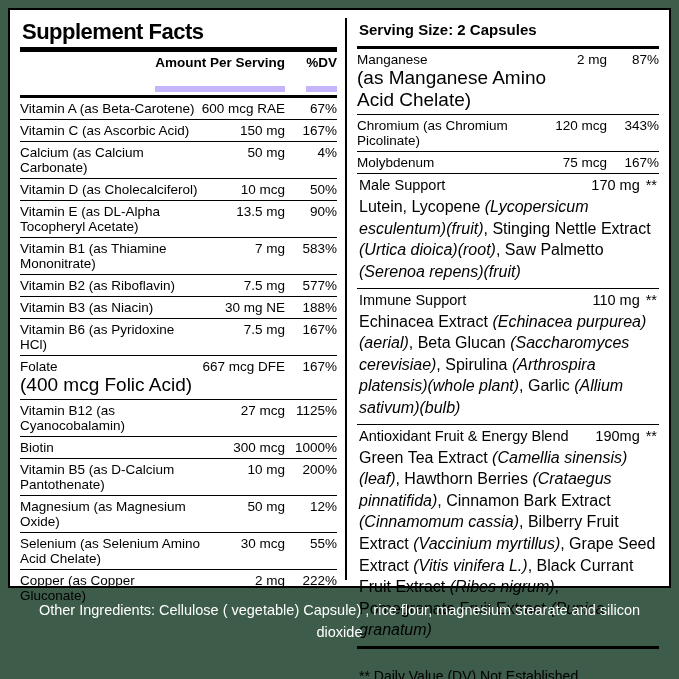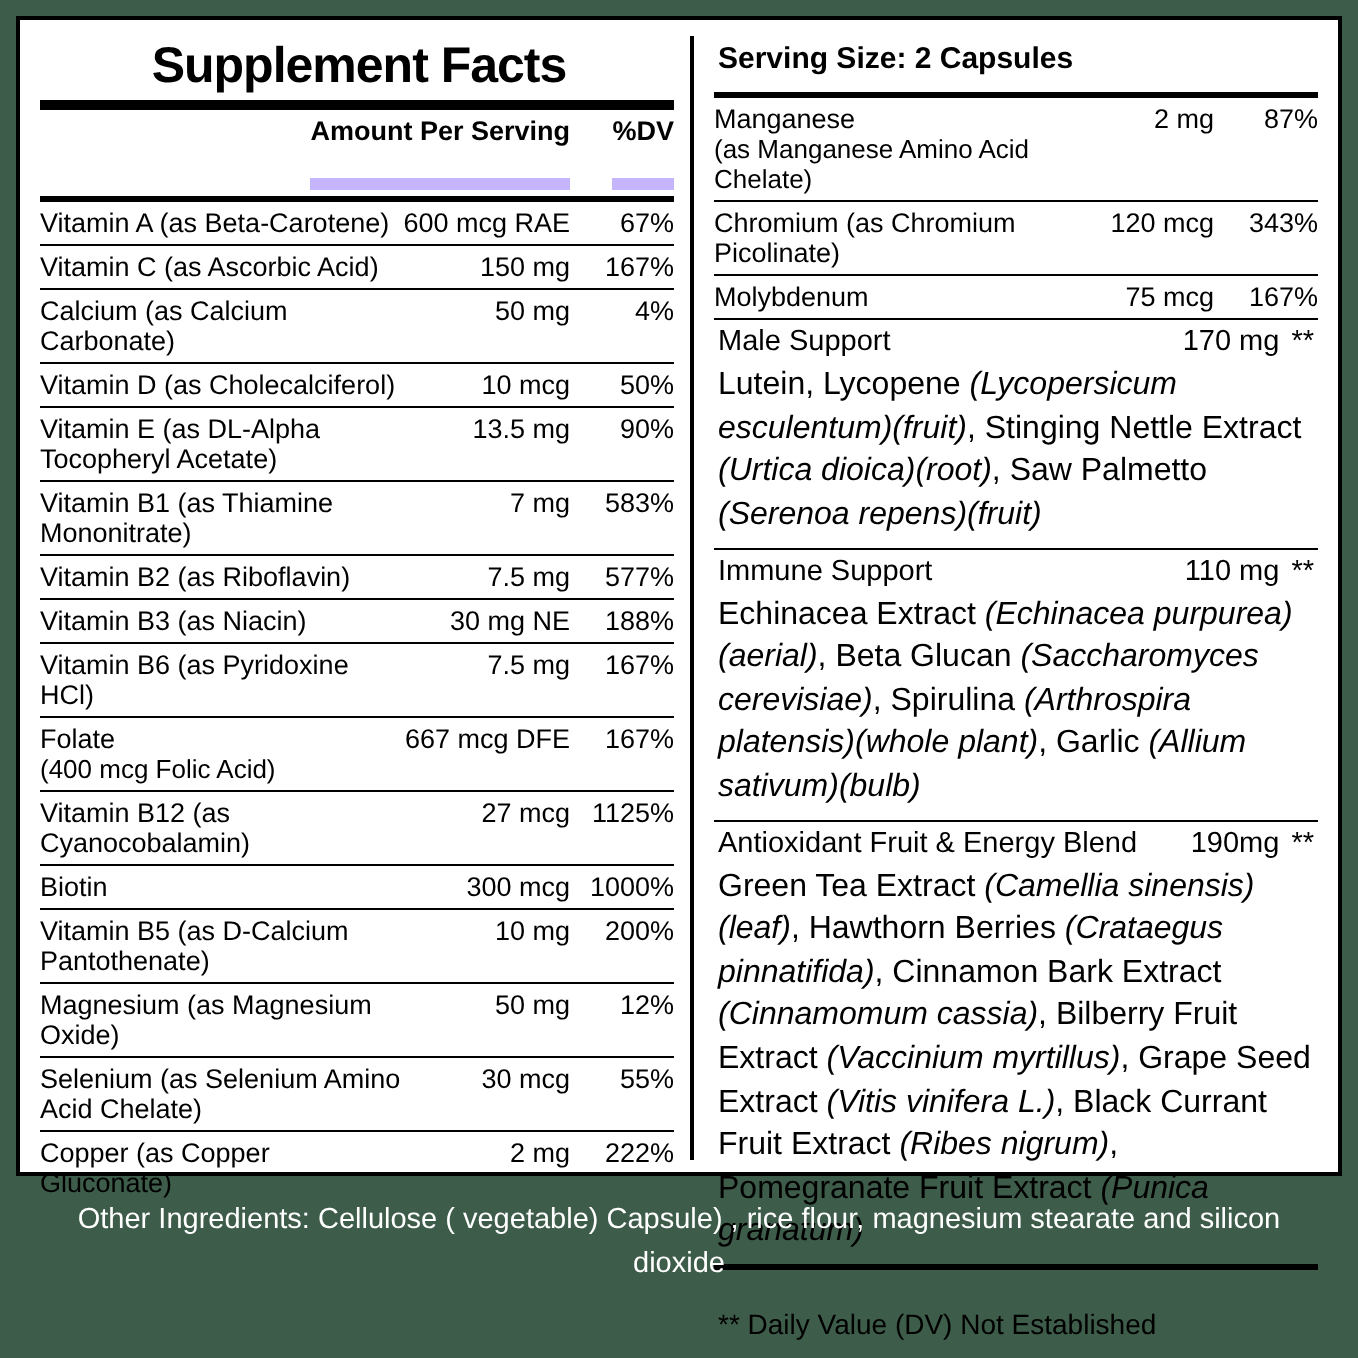--- a/index.html
+++ b/index.html
@@ -38,26 +38,25 @@
     width: 0;
     border-left: 2px solid #000;
     margin: 0 0px;
   }
   .col-right {
     flex: 1;
     box-sizing: border-box;
     padding-left: 10px;
   }
   .title {
-    font-size: 25px;
+    font-size: 22px;
     font-weight: bold;
     letter-spacing: -0.5px;
     margin: 2px 0 0 2px;
     line-height: 1.05;
-    text-align: center;
   }
   .rule-thick {
     border-top: 5px solid #000;
     margin: 4px 0 0 0;
   }
   .rule-med {
     border-top: 3px solid #000;
     margin: 0;
   }
   .rule-thin {
@@ -101,21 +100,21 @@
     text-align: right;
     padding-right: 8px;
     text-decoration: none;
   }
   .hdr-underline {
     display: inline-block;
     border-bottom: 6px solid #c4b5fd;
     padding-bottom: 16px;
   }
   .sub {
-    font-size: 13px;
+    font-size: 19px;
   }
   .serving-head {
     font-size: 15px;
     font-weight: bold;
     line-height: 1.35;
     margin: 2px 0 6px 2px;
   }
   .blend-title {
     font-size: 14.5px;
     display: flex;

